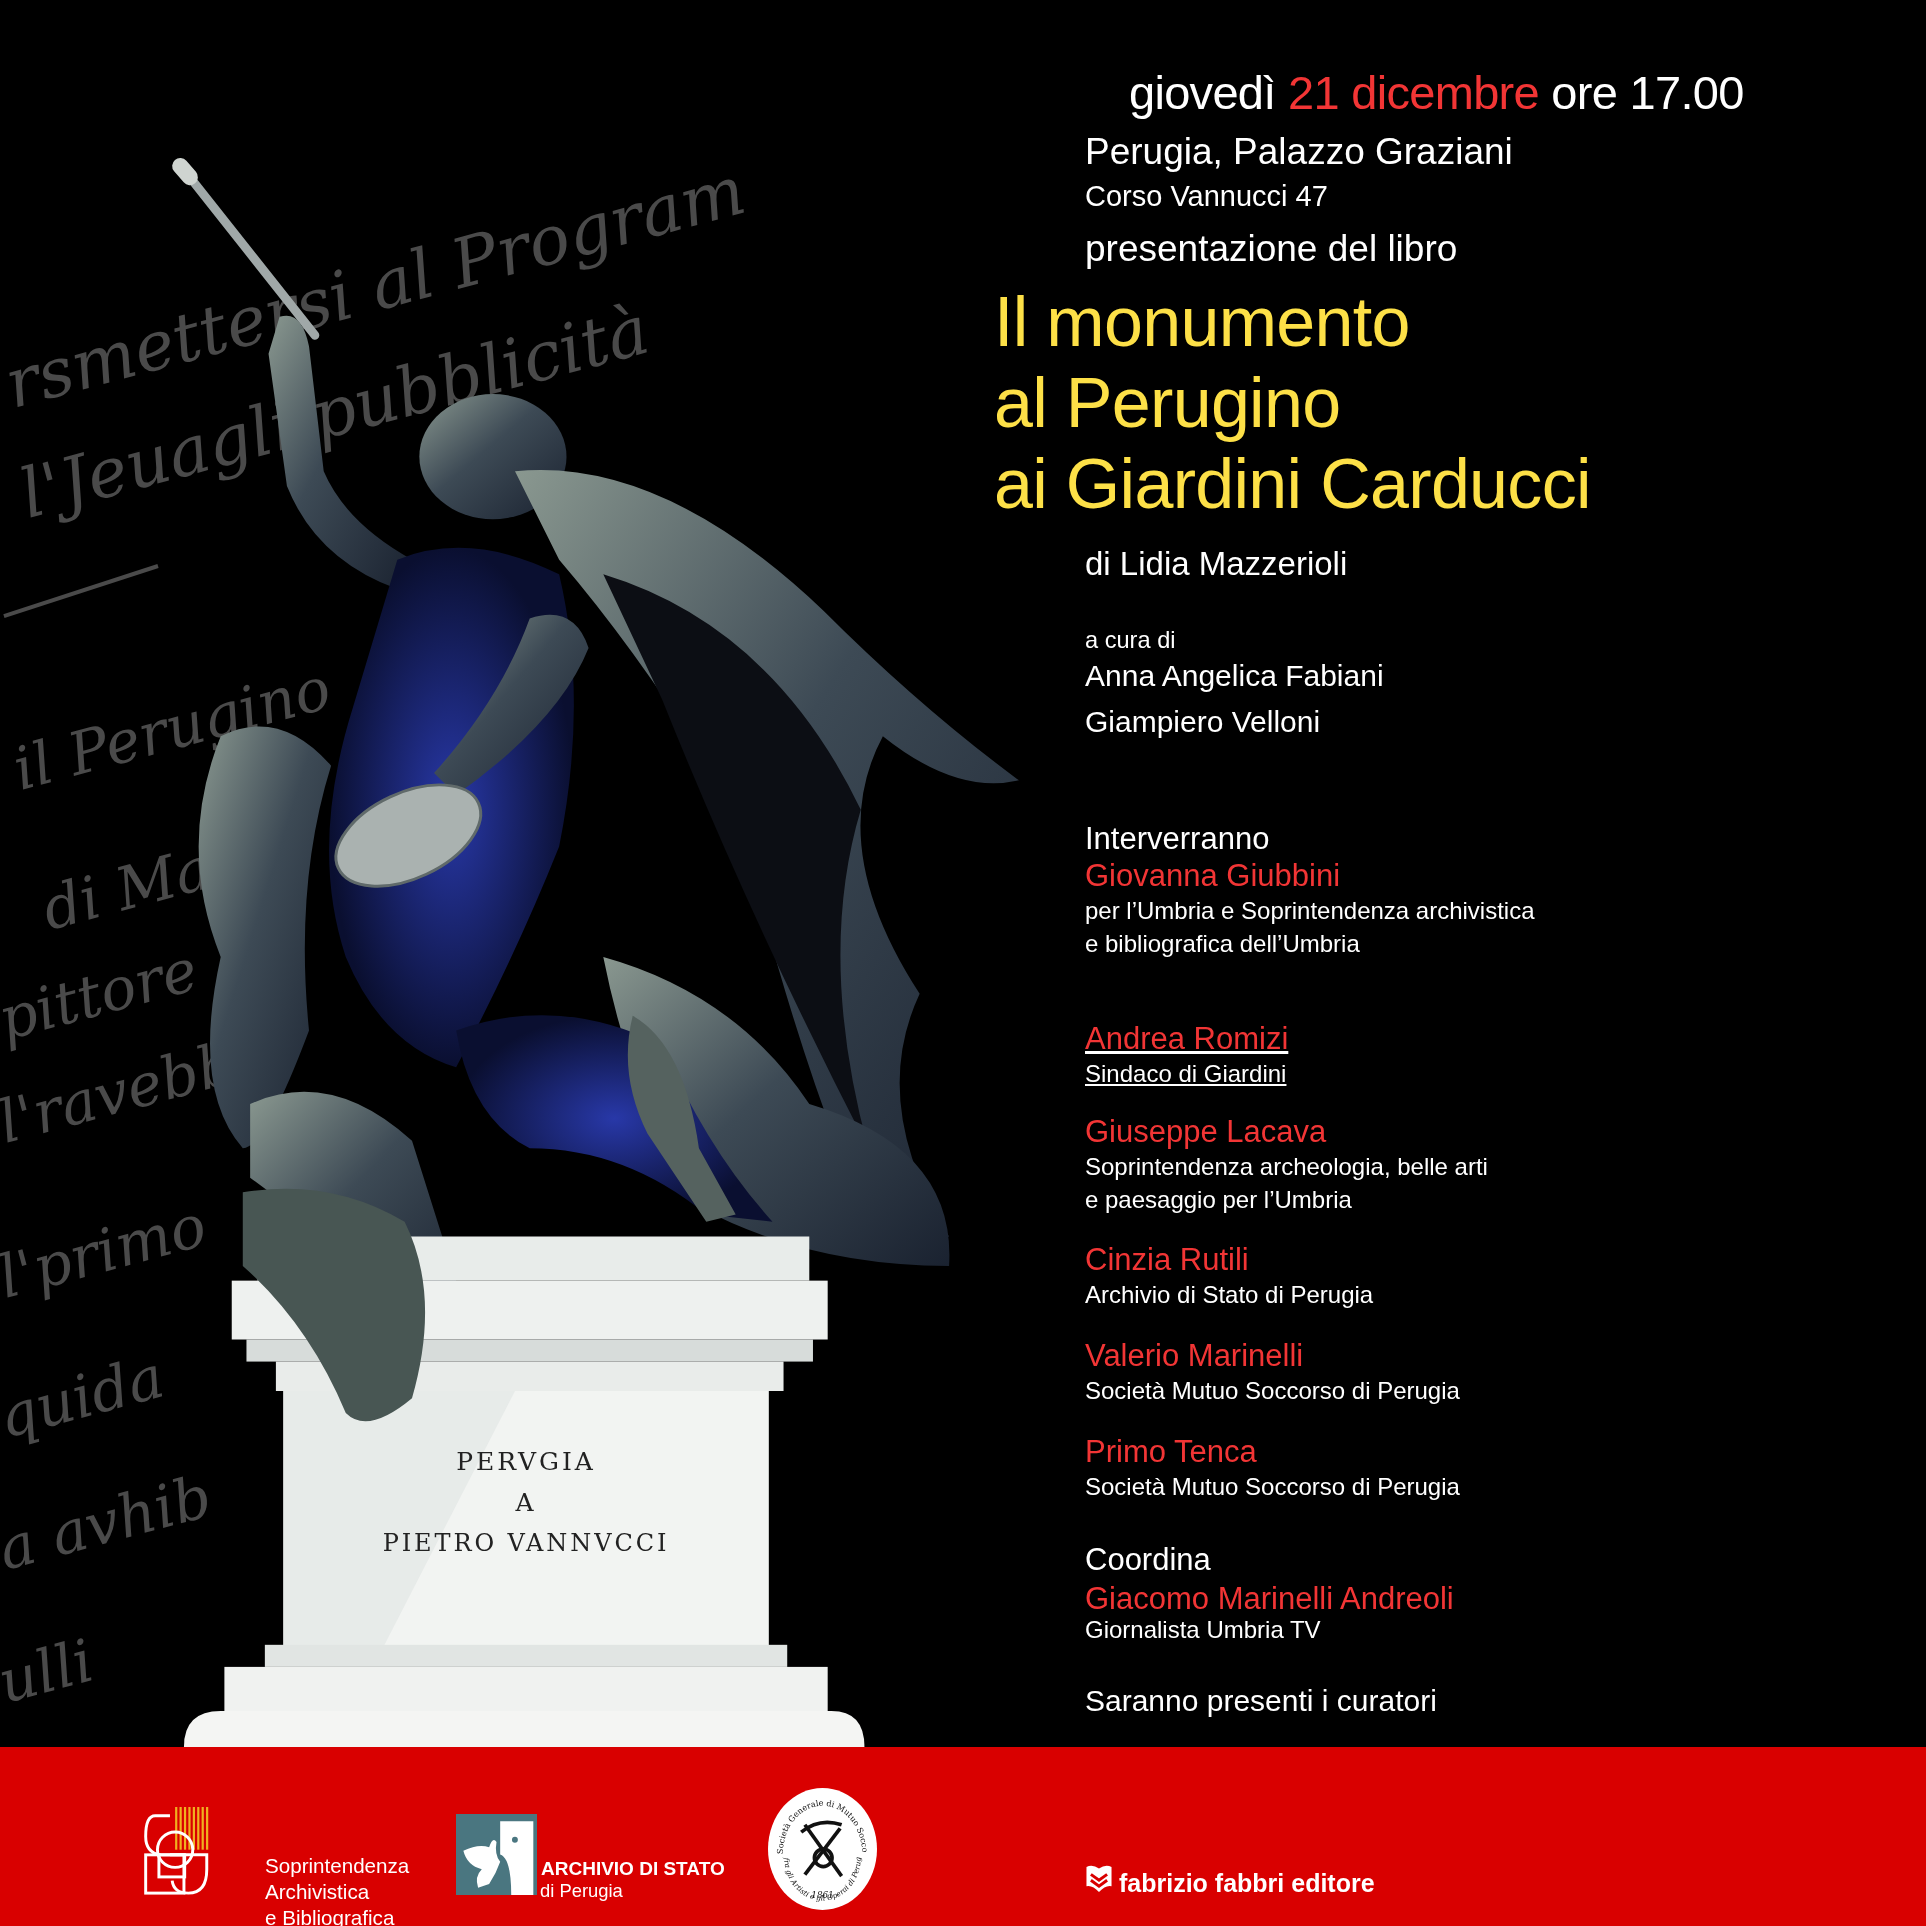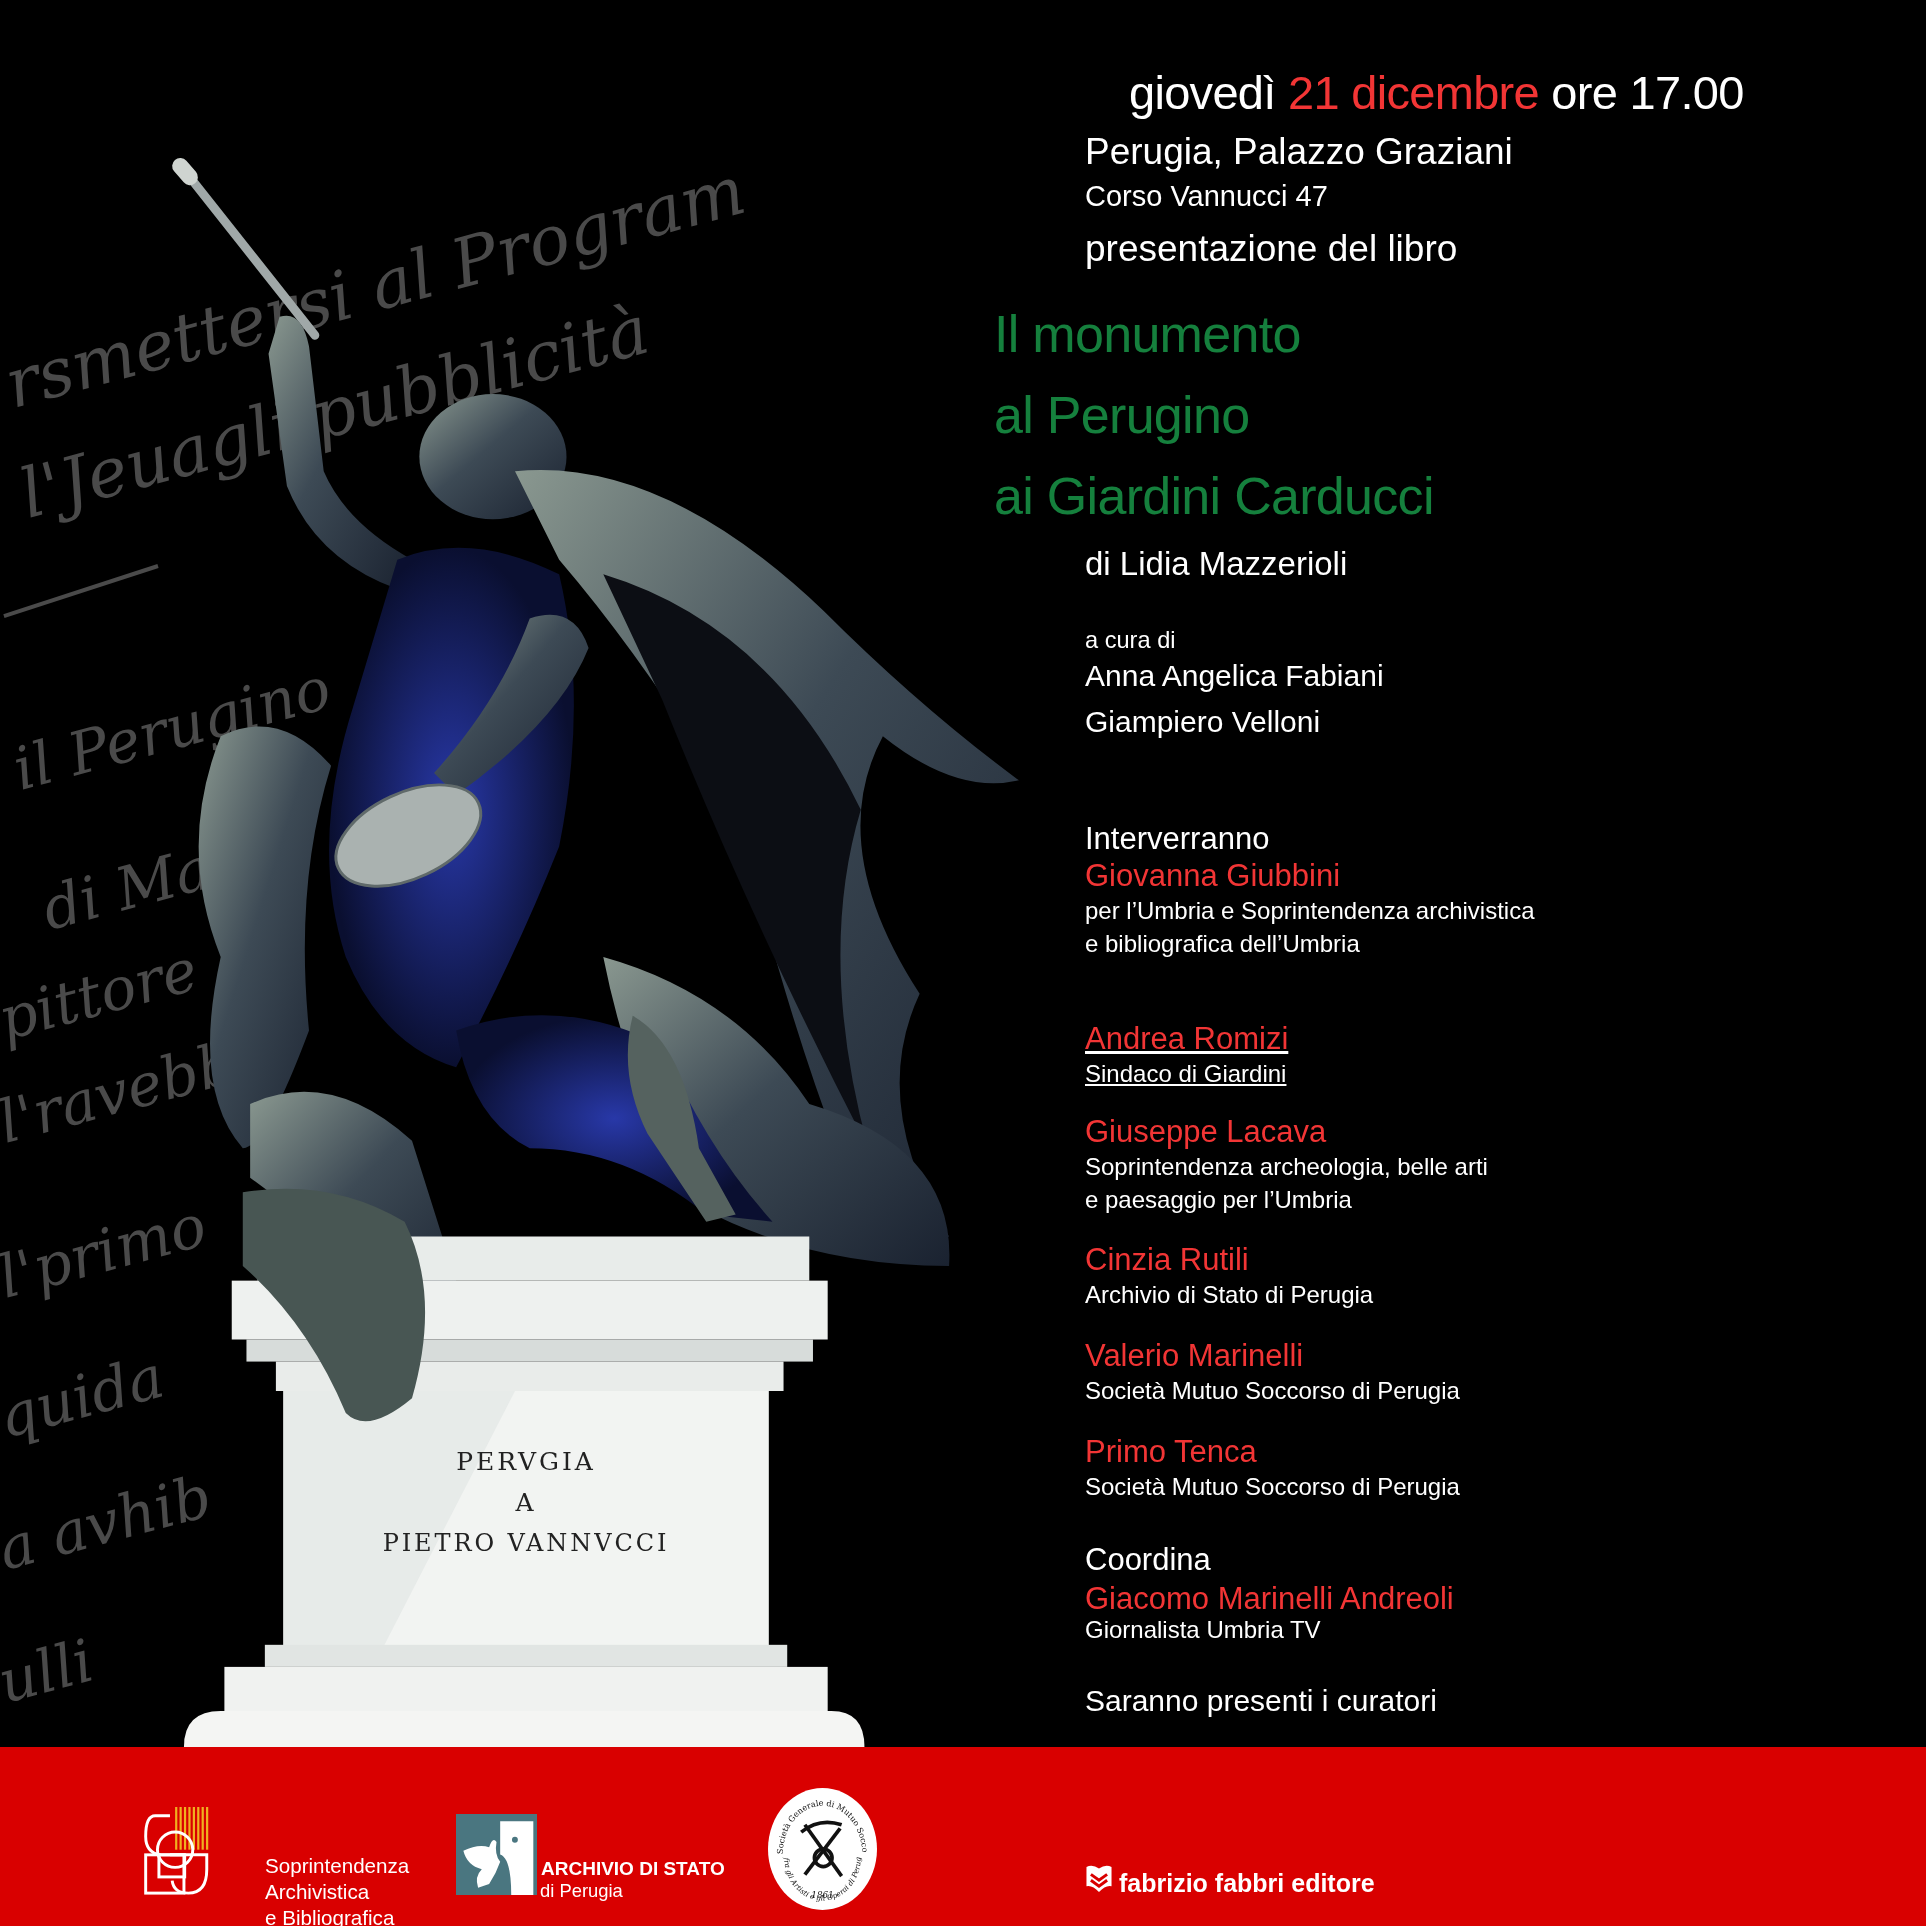--- a/index.html
+++ b/index.html
@@ -1,21 +1,21 @@
 <!DOCTYPE html>
 <html style="font-size:11.8px"><head>
 <meta charset="utf-8">
 <style>
   html,body{margin:0;padding:0;}
   body{width:1926px;height:1926px;background:#000;position:relative;overflow:hidden;font-family:"Liberation Sans","DejaVu Sans",sans-serif;color:#fff;}
   .abs{position:absolute;}
   .script{position:absolute;font-family:"DejaVu Serif",serif;font-style:italic;color:#4a4a4a;white-space:nowrap;transform-origin:left center;}
   .wt{color:#fff;}
   .rd{color:#f23535;}
-  .title{color:#15803d;font-size:52px;line-height:81px;position:absolute;left:994px;top:294px;letter-spacing:-0.7px;}
+  .title{color:#fde047;font-size:70px;line-height:81px;position:absolute;left:994px;top:282px;letter-spacing:-0.7px;}
   .title div{white-space:nowrap;}
   .hdr{position:absolute;left:1085px;top:65px;font-size:47px;white-space:nowrap;letter-spacing:-0.7px;margin-left:44px;}
   .line{position:absolute;left:1085px;white-space:nowrap;}
   .speaker .name{font-size:31px;line-height:37px;color:#f23535;}
   .speaker .role{font-size:24px;line-height:33px;color:#fff;}
   .footer{position:absolute;left:0;top:1747px;width:1926px;height:179px;background:#d90000;}
   .sabu-text{position:absolute;left:265px;top:1813px;font-size:20.6px;line-height:26px;color:#fff;margin-top:40px;}
   .asp-box{position:absolute;left:456px;top:1814px;width:81px;height:81px;background:#4a7680;}
   .asp-title{position:absolute;left:541px;top:1858px;font-size:19px;font-weight:bold;color:#fff;white-space:nowrap;}
   .asp-sub{position:absolute;left:540px;top:1880px;font-size:18.4px;color:#fff;white-space:nowrap;}

